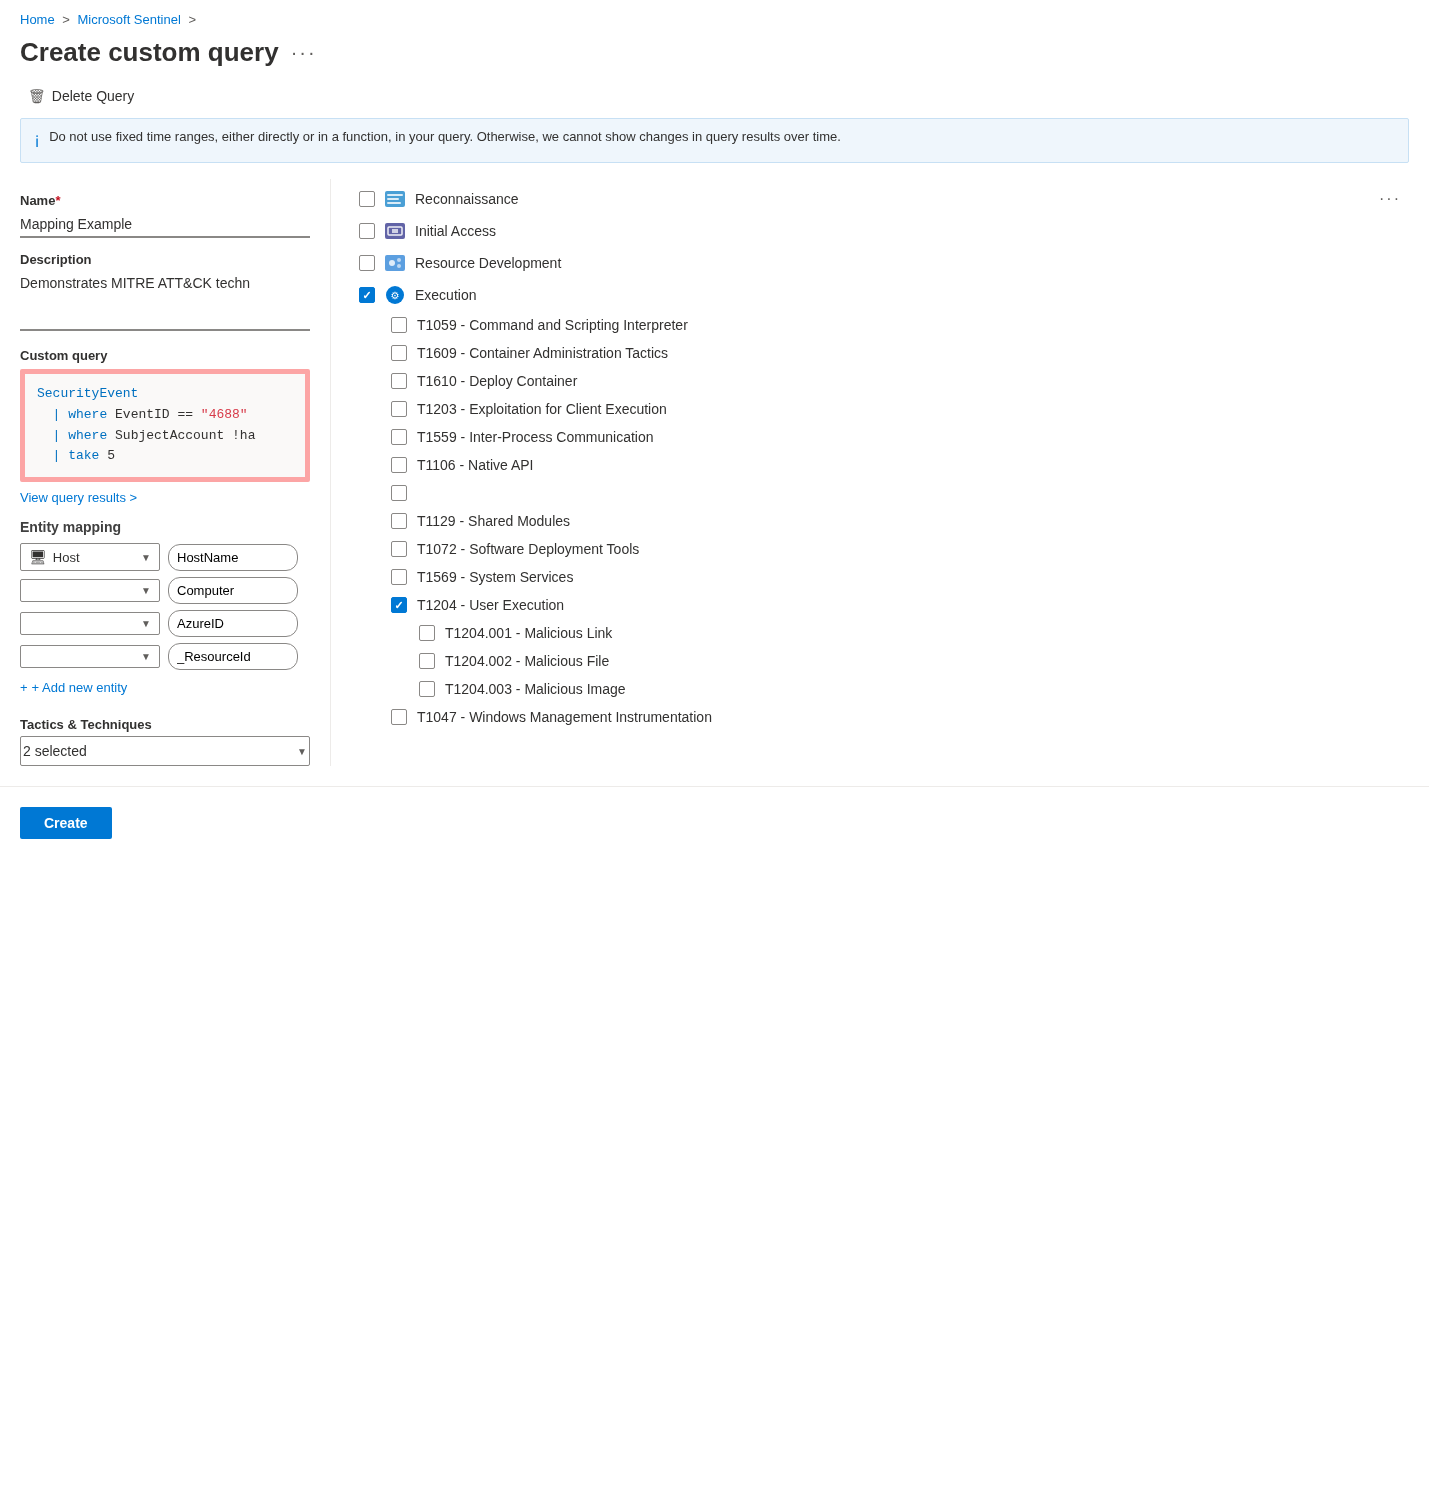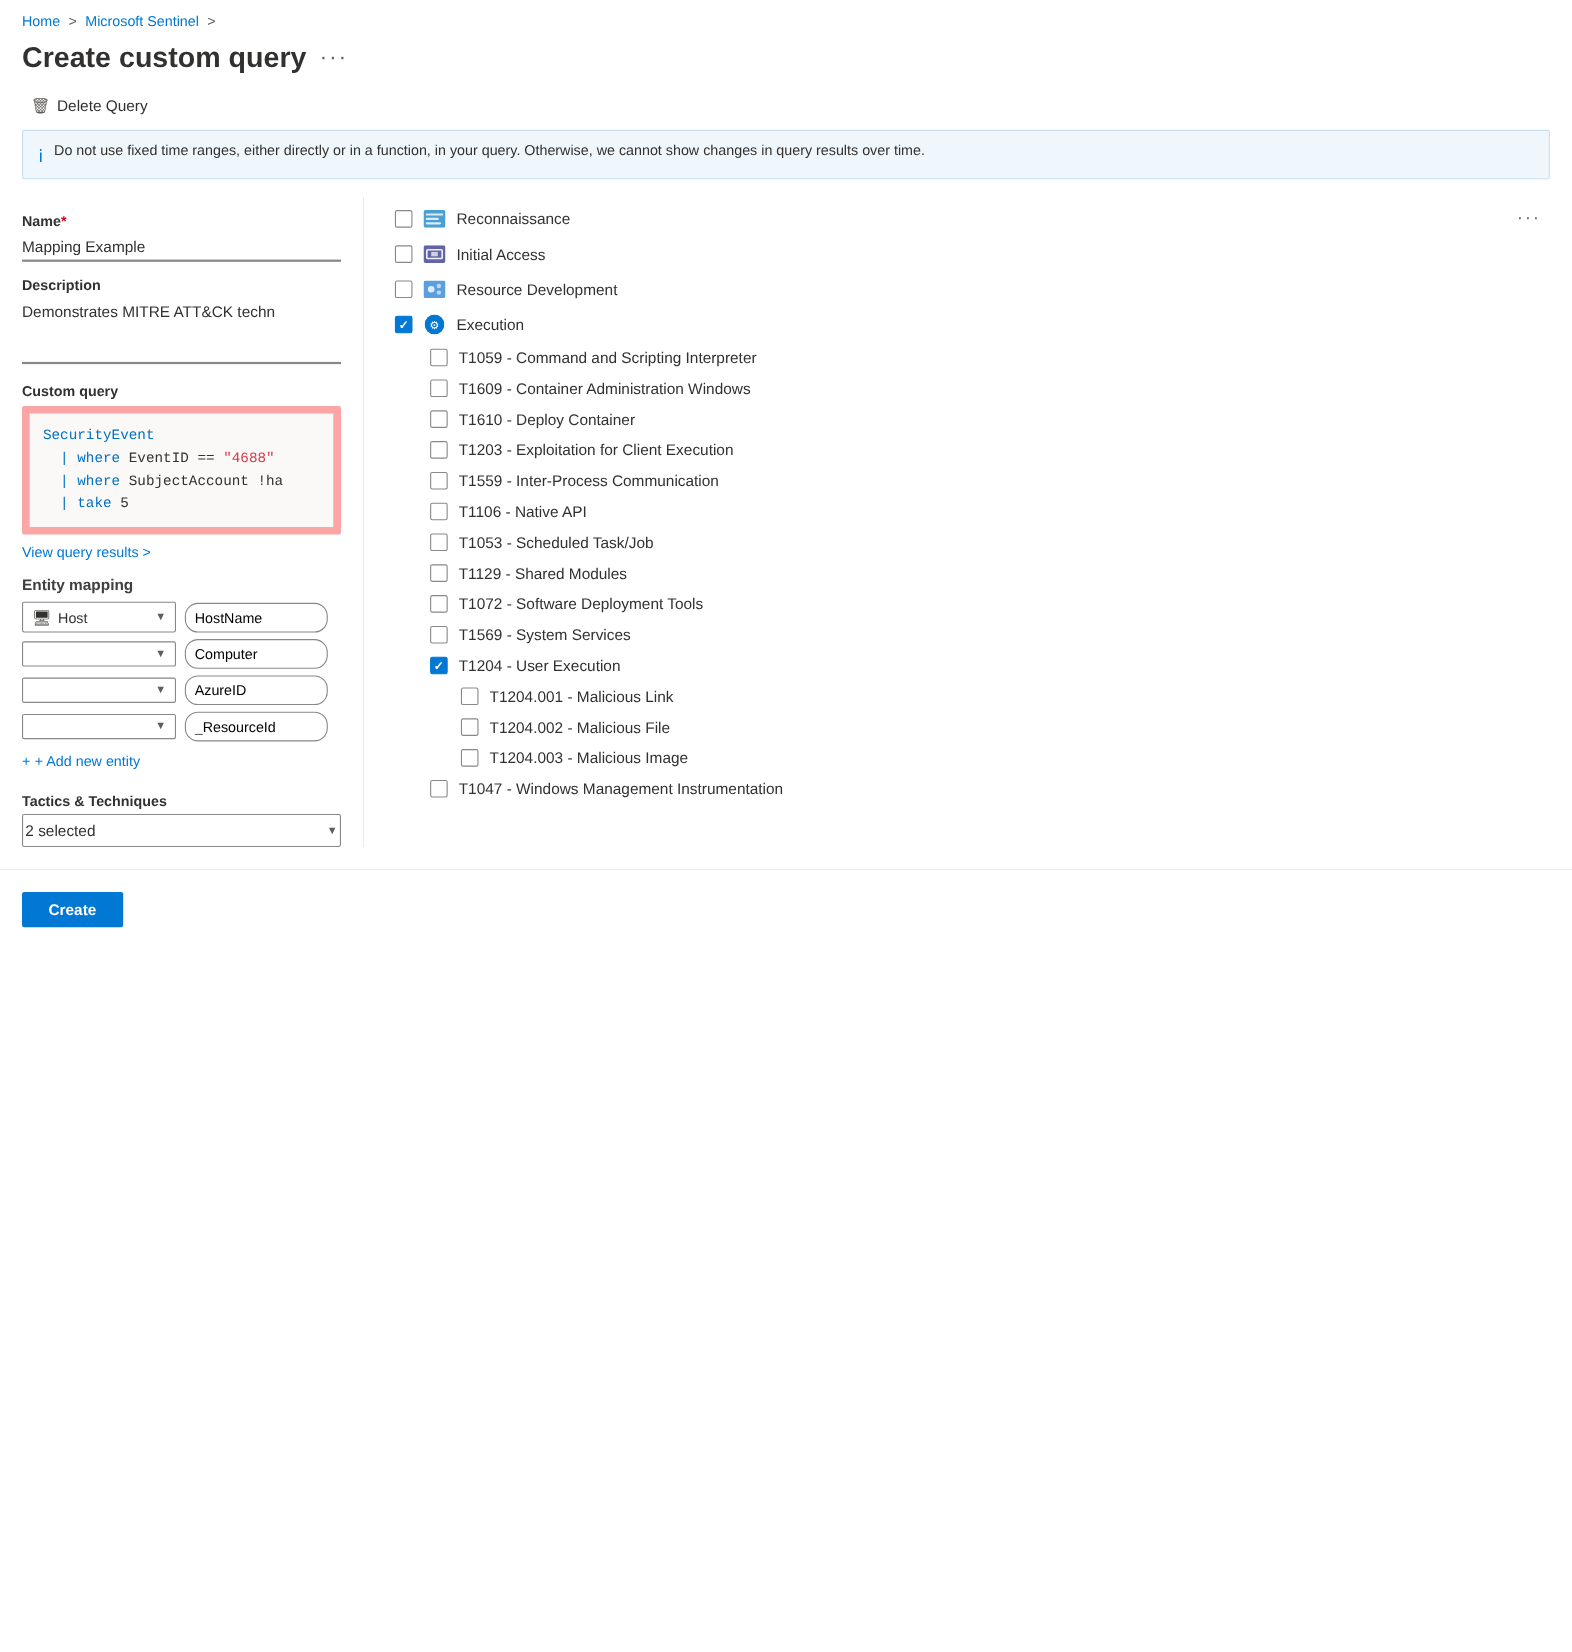--- a/index.html
+++ b/index.html
@@ -116,21 +116,21 @@
       font-size: 14px;
       outline: none;
       color: #323130;
       resize: none;
       background: transparent;
       height: 60px;
       font-family: inherit;
     }
     .code-block {
       background: #faf9f8;
-      border: 7px solid #fca5a5;
+      border: 5px solid #fca5a5;
       border-radius: 2px;
       padding: 10px 12px;
       font-family: 'Consolas', 'Courier New', monospace;
       font-size: 13px;
       margin-top: 6px;
       line-height: 1.6;
     }
     .code-keyword { color: #0070c0; }
     .code-string { color: #d73a49; }
     .code-pipe { color: #0070c0; }
@@ -449,21 +449,21 @@
         <span class="tactic-name">Execution</span>
       </div>
 
       <div class="tactic-item child">
         <div class="checkbox"></div>
         <span class="tactic-name">T1059 - Command and Scripting Interpreter</span>
       </div>
 
       <div class="tactic-item child">
         <div class="checkbox"></div>
-        <span class="tactic-name">T1609 - Container Administration Windows</span>
+        <span class="tactic-name">T1609 - Container Administration Tactics</span>
       </div>
 
       <div class="tactic-item child">
         <div class="checkbox"></div>
         <span class="tactic-name">T1610 - Deploy Container</span>
       </div>
 
       <div class="tactic-item child">
         <div class="checkbox"></div>
         <span class="tactic-name">T1203 - Exploitation for Client Execution</span>
@@ -474,21 +474,20 @@
         <span class="tactic-name">T1559 - Inter-Process Communication</span>
       </div>
 
       <div class="tactic-item child">
         <div class="checkbox"></div>
         <span class="tactic-name">T1106 - Native API</span>
       </div>
 
       <div class="tactic-item child">
         <div class="checkbox"></div>
-        <span class="tactic-name">T1053 - Scheduled Task/Job</span>
       </div>
 
       <div class="tactic-item child">
         <div class="checkbox"></div>
         <span class="tactic-name">T1129 - Shared Modules</span>
       </div>
 
       <div class="tactic-item child">
         <div class="checkbox"></div>
         <span class="tactic-name">T1072 - Software Deployment Tools</span>

